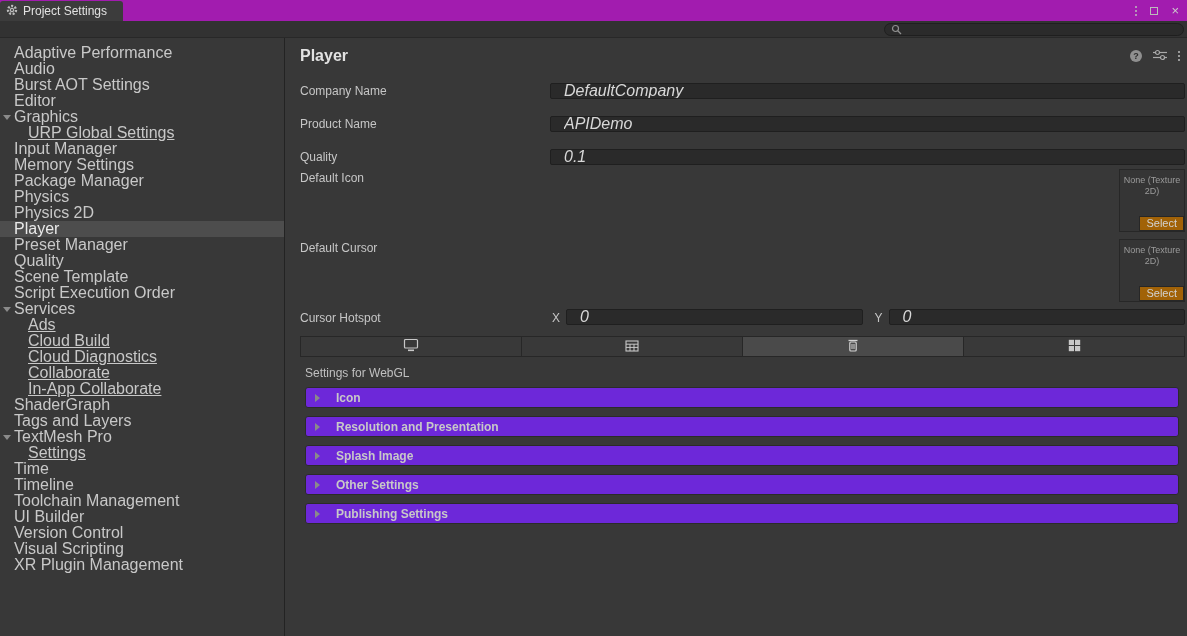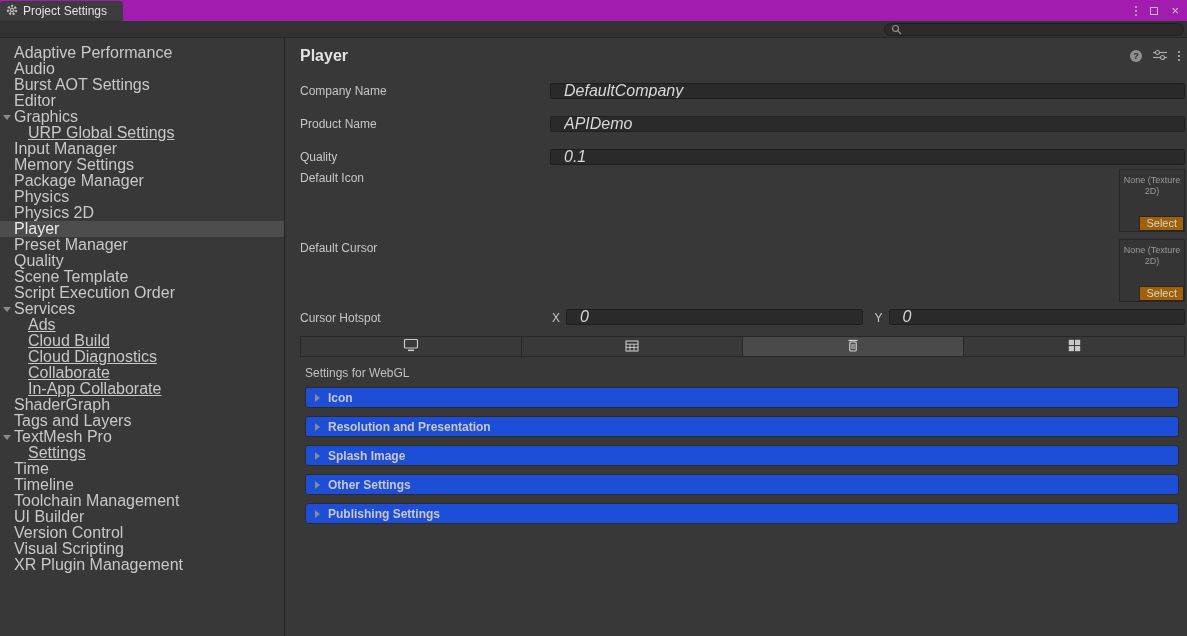--- a/index.html
+++ b/index.html
@@ -61,22 +61,22 @@
   .hotspot-row { display:flex; align-items:flex-end; height:16px; margin-top:5px; }
   .axis-lbl { font-size:12px; color:#C6C6C6; margin:0 6px 0 2px; flex:0 0 auto; }
   .axis-lbl.y { margin-left:12px; }
 
   .tabbar { display:flex; height:21px; margin-top:11px; border:1px solid #272727; background:#393939; }
   .ptab { flex:1; display:flex; align-items:center; justify-content:center; border-right:1px solid #272727; }
   .ptab:last-child { border-right:none; }
   .ptab.selected { background:#4A4A4A; }
 
   .settings-hdr { margin:9px 0 7px 5px; font-size:12px; color:#C0C0C0; }
-  .foldout { height:21px; margin:0 6px 8px 5px; background:#1d4ed8; border:1px solid #2B2B2B;
-    border-radius:3px; display:flex; align-items:center; padding-left:9px; gap:8px;text-align:right; }
+  .foldout { height:21px; margin:0 6px 8px 5px; background:#6d28d9; border:1px solid #2B2B2B;
+    border-radius:3px; display:flex; align-items:center; padding-left:9px; gap:16px;text-align:right; }
   .tri-right { width:0; height:0; border-top:4px solid transparent; border-bottom:4px solid transparent;
     border-left:5px solid #8A8A8A; flex:0 0 auto; }
   .f-lbl { font-size:12px; font-weight:bold; color:#C8C8C8; }
 </style>
 </head>
 <body>
 
 <div class="window">
 
   <div class="titlebar">

